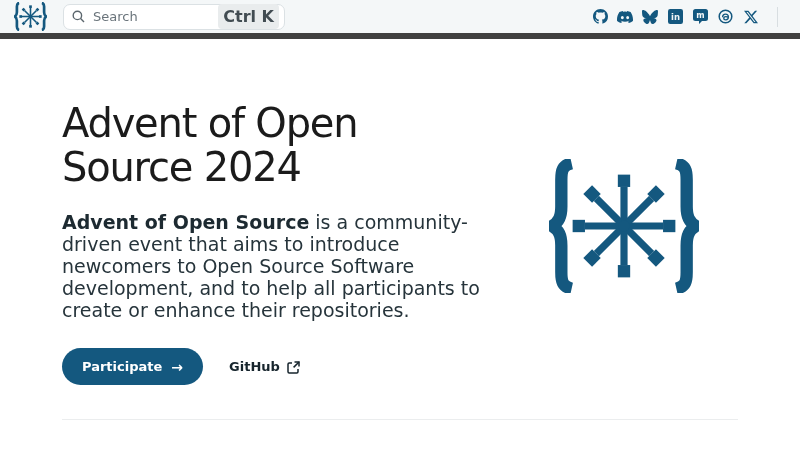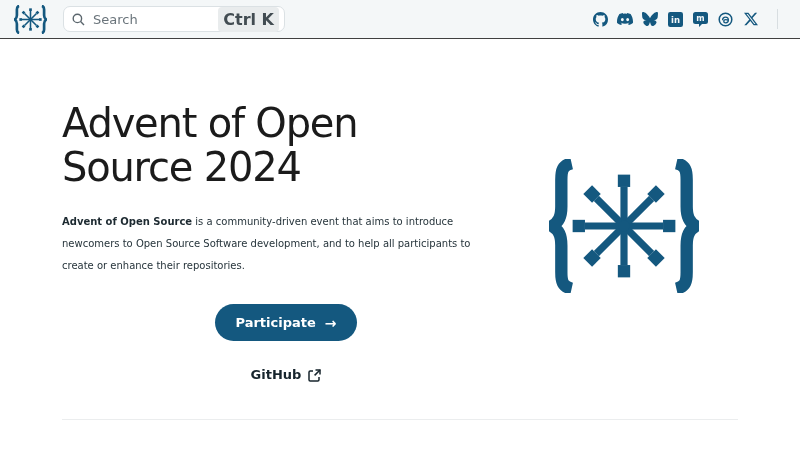--- a/index.html
+++ b/index.html
@@ -7,21 +7,21 @@
   html,body { margin:0; padding:0; }
   body {
     width:800px; height:450px; position:relative; overflow:hidden;
     background:#ffffff;
     font-family:"DejaVu Sans","Liberation Sans",sans-serif;
     color:#26343b;
   }
   
   .site-header {
     height:39px; display:flex; align-items:center;
-    padding:0 14px; background:#f4f7f8; border-bottom:1px solid #404040;
+    padding:0 14px; background:#f4f7f8; border-bottom:6px solid #404040;
   }
   .logo-small { display:flex; align-items:center; margin-right:16px; cursor:pointer; }
   .search-box {
     width:222px; height:26px; display:flex; align-items:center; gap:6px;
     background:#ffffff; border:1px solid #dbe1e4; border-radius:7px;
     padding:0 5px 0 8px; cursor:text;
   }
   .search-box svg { flex:none; }
   .search-box input {
     flex:1; min-width:0; border:none; outline:none; background:transparent;
@@ -46,24 +46,24 @@
   
   .hero { display:flex; padding:0 62px; }
   .hero-left { width:448px; flex:none; padding-top:62px; }
   .hero-title {
     margin:0 0 22px 0; max-width:420px;
     font-size:40px; line-height:1.1; font-weight:400;
     letter-spacing:-1.2px; color:#1b1b1b;
   }
   .hero-desc {
     width:430px; margin:0 0 27px 0;
-    font-size:10px; line-height:22px; color:#26343b;
+    font-size:19px; line-height:22px; color:#26343b;
   }
   .hero-desc .desc-bold { font-weight:bold; color:#1d2a31; }
-  .hero-actions { display:flex; align-items:center; gap:26px;flex-direction:column; }
+  .hero-actions { display:flex; align-items:center; gap:26px; }
   .participate-btn {
     display:inline-flex; align-items:center; gap:9px;
     background:#14587f; color:#ffffff; border:none; cursor:pointer;
     height:37px; padding:0 20px; border-radius:19px;
     font-family:inherit; font-size:13px; font-weight:bold;
   }
   .participate-btn .arrow { font-size:14px; line-height:1; }
   .github-link {
     display:inline-flex; align-items:flex-end; gap:7px; cursor:pointer;
     color:#17252d; font-size:13px; font-weight:bold; text-decoration:none;

